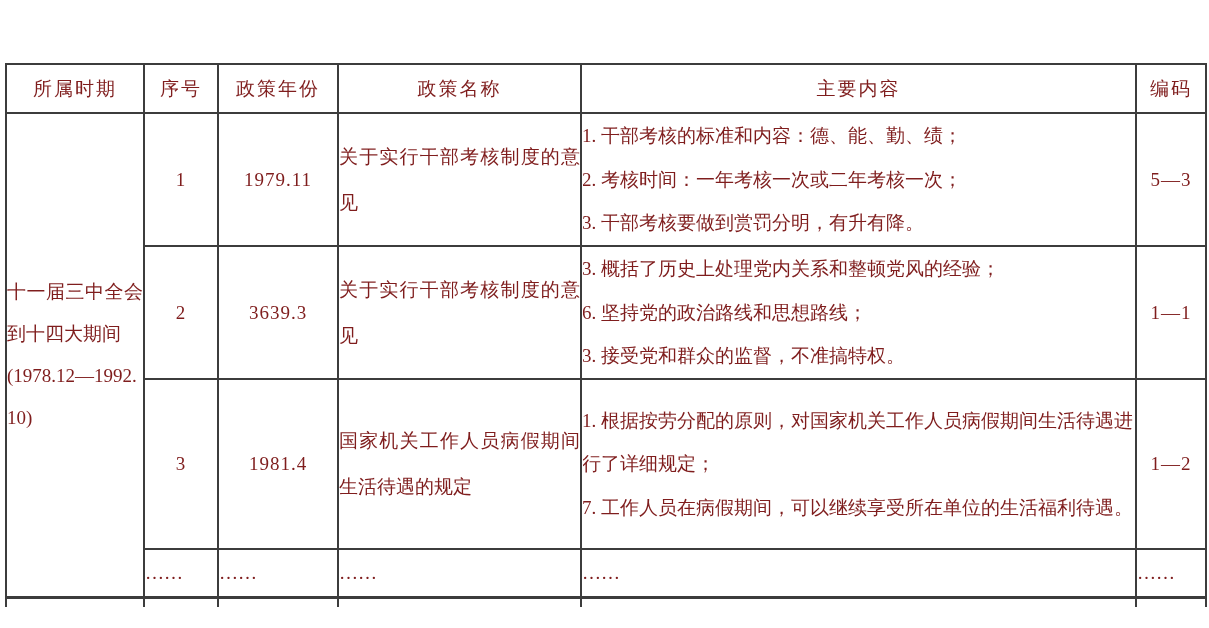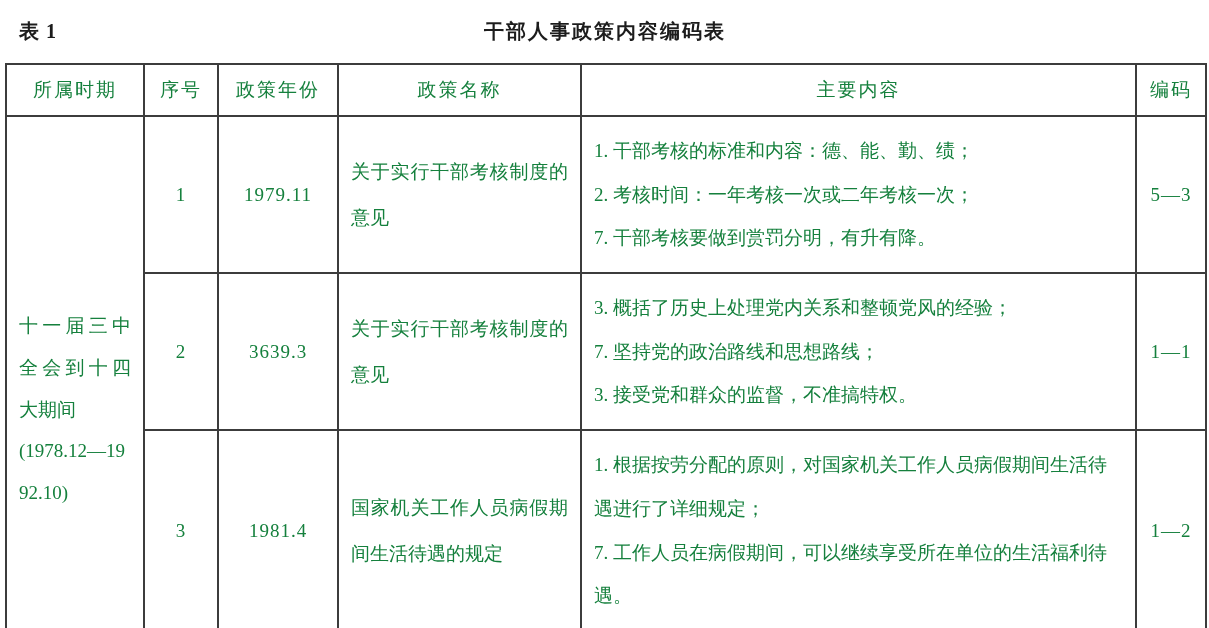--- a/index.html
+++ b/index.html
@@ -48,23 +48,23 @@
     left: 5px;
     top: 63px;
     width: 1200px;
     border-collapse: collapse;
     table-layout: fixed;
   }
   table.coding td, table.coding th {
     border: 2px solid #3c3c3c;
     font-size: 19px;
     font-weight: normal;
-    color: #15803d;
+    color: #7f1d1d;
     vertical-align: middle;
-    padding: 12px;
+    padding: 0;
     overflow: hidden;
   }
   tr.hdr { height: 49px; }
   tr.r1 { height: 133px; }
   tr.r2 { height: 130px; }
   tr.r3 { height: 170px; }
   tr.rdots { height: 48px; }
   tr.rdots td { border-bottom: 3px solid #3c3c3c; }
   tr.rstub { height: 9px; }
   tr.rstub td { border-bottom: 0; border-top: 3px solid #3c3c3c; }
@@ -92,24 +92,20 @@
     word-break: break-all;
     border-radius: 15px;
   }
   td.dots-left { text-align: left; padding: 0 12px; letter-spacing: 0; }
 </style>
 </head>
 <body>
 
 <div id="stage">
 
-  <div class="caption">
-    <span class="tbl-label">表 1</span>
-    <span class="tbl-title">干部人事政策内容编码表</span>
-  </div>
 
   <table class="coding">
     <colgroup>
       <col style="width:138px">
       <col style="width:74px">
       <col style="width:120px">
       <col style="width:243px">
       <col style="width:555px">
       <col style="width:70px">
     </colgroup>
@@ -128,32 +124,32 @@
       <td class="period" rowspan="4">
         <div>十一届三中全会到十四大期间</div>
         <div>(1978.12—1992.10)</div>
       </td>
       <td class="seq">1</td>
       <td class="year">1979.11</td>
       <td class="pname">关于实行干部考核制度的意见</td>
       <td class="content">
         <div>1. 干部考核的标准和内容：德、能、勤、绩；</div>
         <div>2. 考核时间：一年考核一次或二年考核一次；</div>
-        <div>7. 干部考核要做到赏罚分明，有升有降。</div>
+        <div>3. 干部考核要做到赏罚分明，有升有降。</div>
       </td>
       <td class="code">5—3</td>
     </tr>
 
     <tr class="r2">
       <td class="seq">2</td>
       <td class="year">3639.3</td>
       <td class="pname">关于实行干部考核制度的意见</td>
       <td class="content">
         <div>3. 概括了历史上处理党内关系和整顿党风的经验；</div>
-        <div>7. 坚持党的政治路线和思想路线；</div>
+        <div>6. 坚持党的政治路线和思想路线；</div>
         <div>3. 接受党和群众的监督，不准搞特权。</div>
       </td>
       <td class="code">1—1</td>
     </tr>
 
     <tr class="r3">
       <td class="seq">3</td>
       <td class="year">1981.4</td>
       <td class="pname">国家机关工作人员病假期间生活待遇的规定</td>
       <td class="content">

